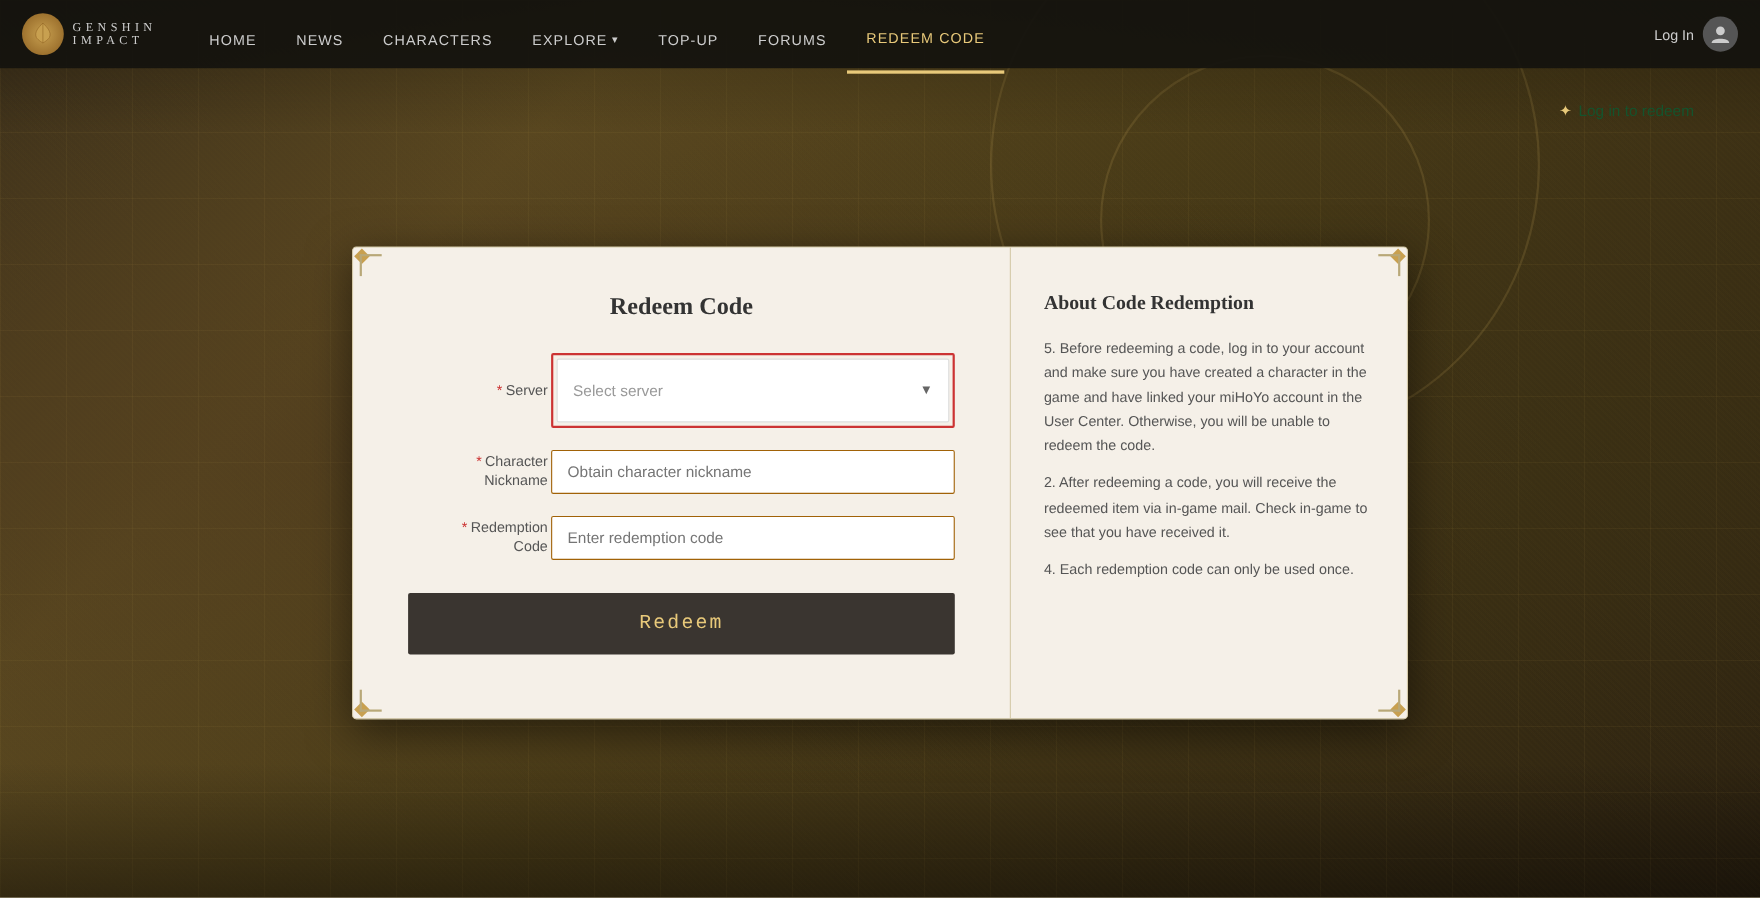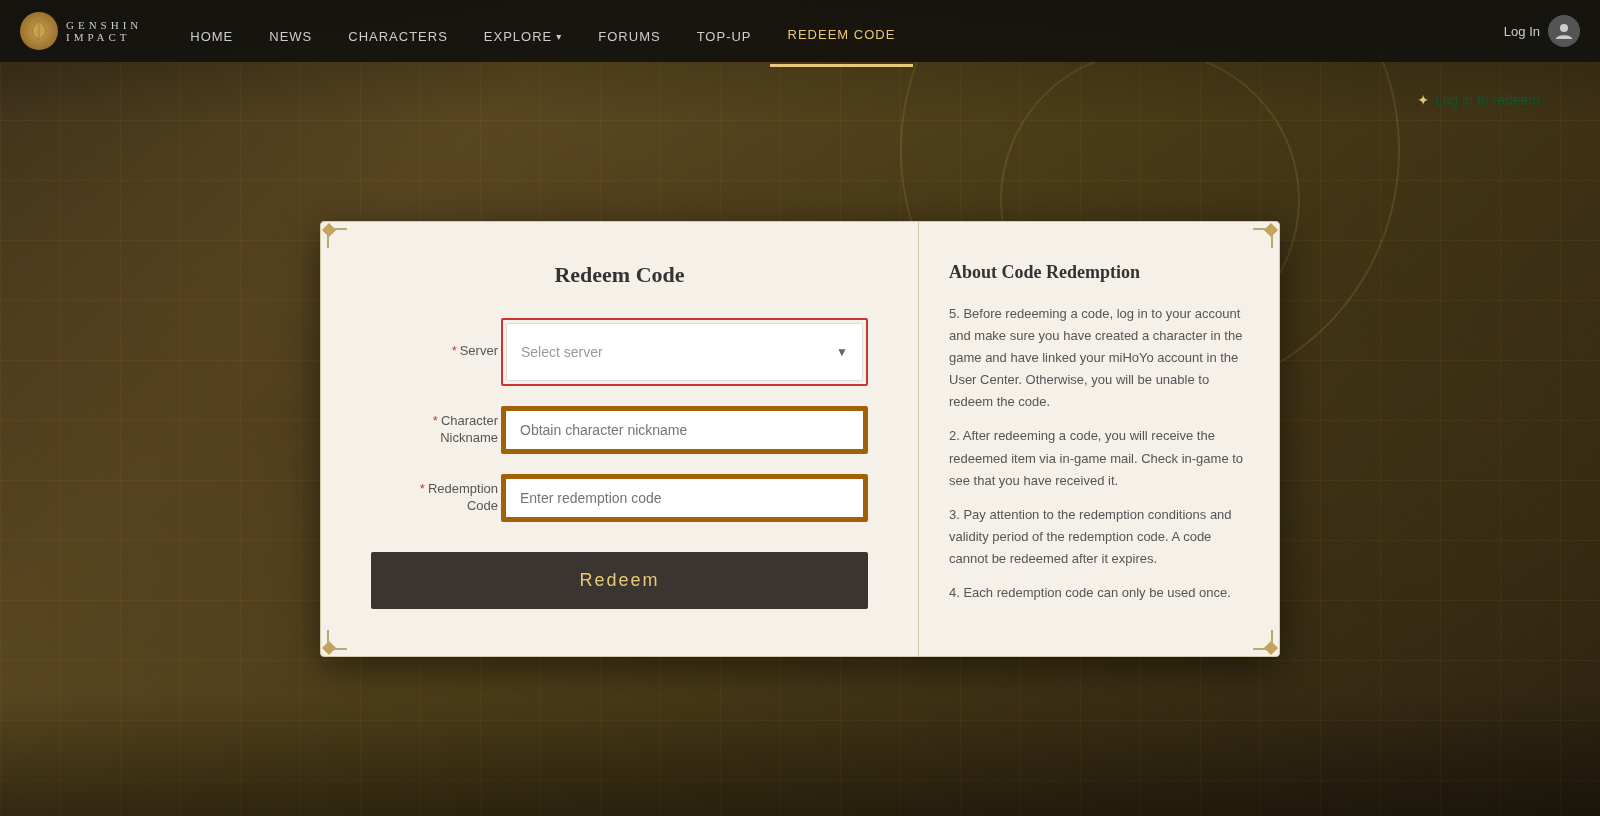--- a/index.html
+++ b/index.html
@@ -311,35 +311,35 @@
     .text-input-wrapper {
       flex: 1;
     }
 
     .text-input {
       width: 100%;
       padding: 11px 14px;
       font-size: 14px;
       color: #999;
       background: white;
-      border: 5px solid #a16207;
+      border: 1px solid #a16207;
       border-radius: 2px;
       font-family: Arial, sans-serif;
       outline: none;
     }
 
     .redeem-btn {
       display: block;
       width: 100%;
       margin-top: 30px;
       padding: 18px;
       background: #3a3530;
       color: #e8c97a;
       font-size: 18px;
-      font-family: Liberation Sans, sans-serif;
+      font-family: Liberation Mono, monospace;
       letter-spacing: 2px;
       border: none;
       cursor: pointer;
       text-align: center;
       border-radius: 2px;
     }
 
     
     .modal-right {
       width: 360px;
@@ -413,24 +413,24 @@
       <span>NEWS</span>
     </a>
     <a class="nav-item">
       <span>CHARACTERS</span>
     </a>
     <a class="nav-item">
       <span>EXPLORE</span>
       <span class="chevron">▾</span>
     </a>
     <a class="nav-item">
+      <span>TOP-UP</span>
+    </a>
+    <a class="nav-item">
       <span>FORUMS</span>
-    </a>
-    <a class="nav-item">
-      <span>TOP-UP</span>
     </a>
     <a class="nav-item active">
       <span>REDEEM CODE</span>
     </a>
   </div>
 
   <div class="navbar-right">
     <div class="login-btn">
       <span>Log In</span>
       <div class="avatar-icon">
@@ -498,18 +498,17 @@
       </div>
 
       <button class="redeem-btn">Redeem</button>
     </div>
 
     <div class="modal-right">
       <h3 class="about-title">About Code Redemption</h3>
       <div class="about-text">
         <p>5. Before redeeming a code, log in to your account and make sure you have created a character in the game and have linked your miHoYo account in the User Center. Otherwise, you will be unable to redeem the code.</p>
         <p>2. After redeeming a code, you will receive the redeemed item via in-game mail. Check in-game to see that you have received it.</p>
-        <p>3. Pay attention to the redemption conditions and validity period of the redemption code. A code cannot be redeemed after it expires.</p>
         <p>4. Each redemption code can only be used once.</p>
       </div>
     </div>
   </div>
 </div>
 
 </body></html>

